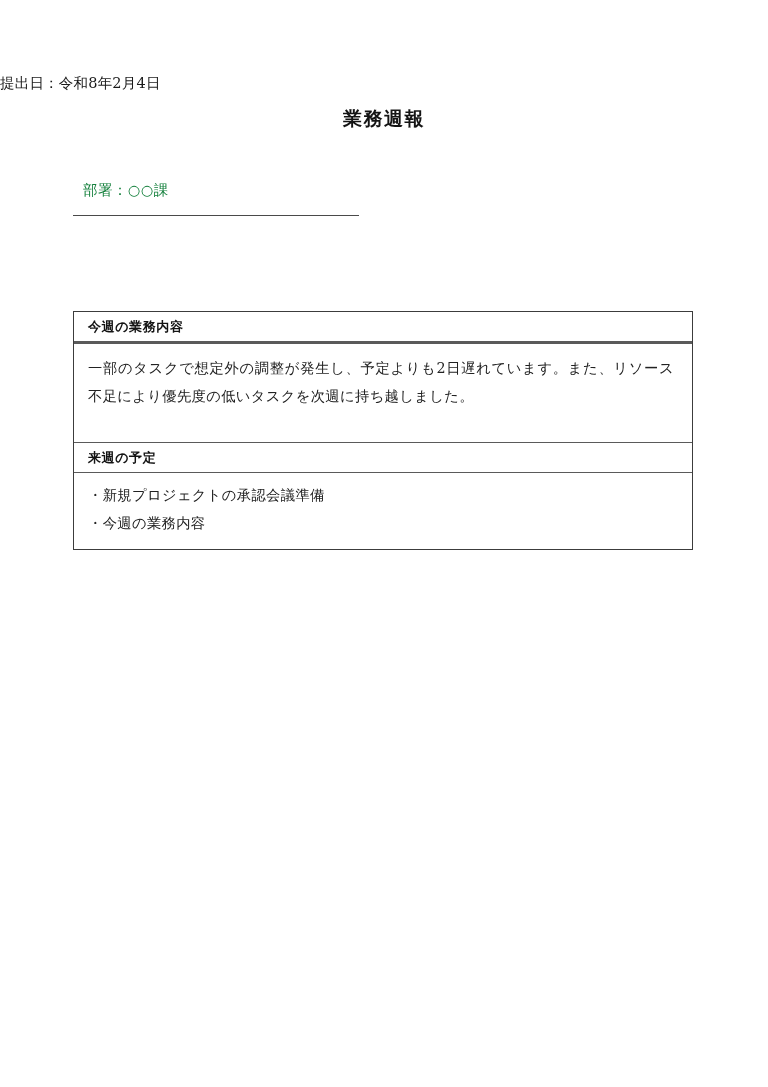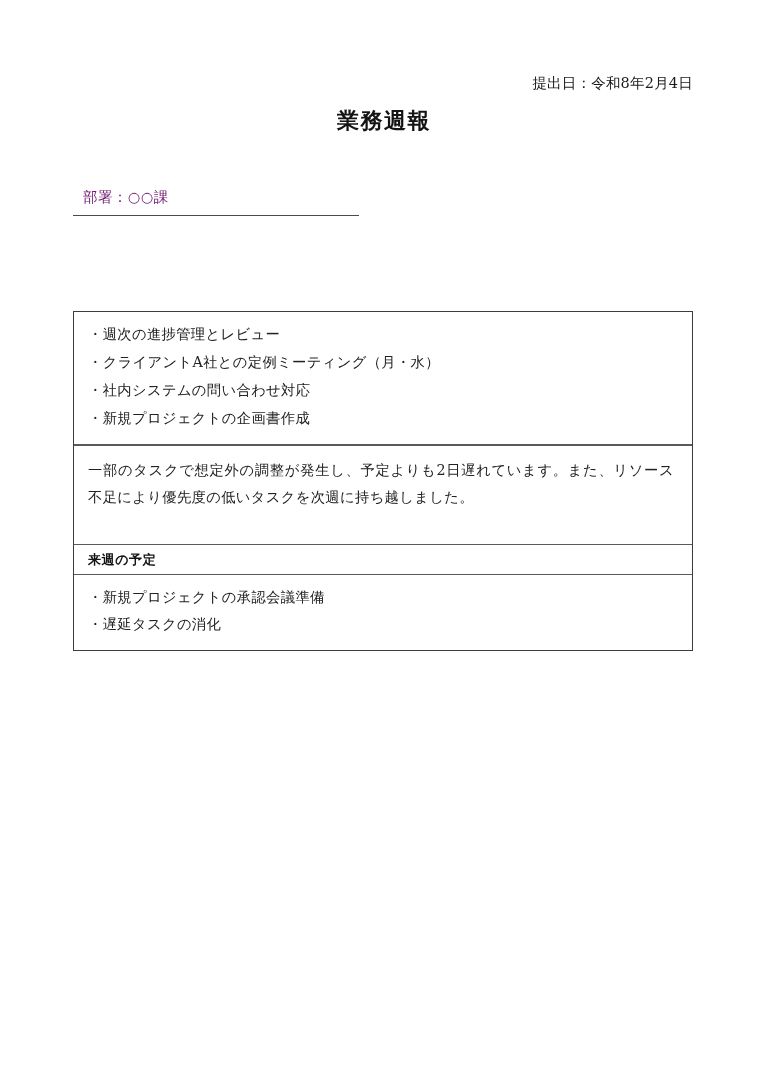--- a/index.html
+++ b/index.html
@@ -20,58 +20,58 @@
     inset: 0;
     background: #ffffff;
   }
 
   
   .submit-date {
     position: absolute;
     top: 74px;
     left: 0;
     width: 693px;
-    text-align: right;
+    text-align: left;
     font-size: 14.5px;
     letter-spacing: 0.2px;
     color: #1a1a1a;
   }
 
   
   .doc-title {
     position: absolute;
     top: 106px;
     left: 0;
     width: 768px;
     text-align: center;
-    font-size: 22px;
+    font-size: 19px;
     font-weight: bold;
     letter-spacing: 1.5px;
     color: #141414;
   }
 
   
   .fields {
     position: absolute;
     top: 172px;
     left: 73px;
     width: 286px;
   }
   .field {
     position: relative;
     height: 44px;
   }
   .field-text {
     position: absolute;
     left: 10px;
-    bottom: 9px;
+    bottom: 16px;
     font-size: 14.5px;
     letter-spacing: 0.4px;
     white-space: nowrap;
-    color: #701a75;
+    color: #15803d;
   }
   .field-rule {
     position: absolute;
     left: 0;
     right: 0;
     bottom: 0;
     height: 0;
     border-bottom: 1.2px solid #4a4a4a;
   }
 
@@ -140,41 +140,36 @@
       <span class="field-rule"></span>
     </div>
 
 
 
   </div>
 
   <div class="report-table">
 
     <div class="sec">
-      <div class="sec-body list">
-        <div class="bullet-row">・週次の進捗管理とレビュー</div>
-        <div class="bullet-row">・クライアントA社との定例ミーティング（月・水）</div>
-        <div class="bullet-row">・社内システムの問い合わせ対応</div>
-        <div class="bullet-row">・新規プロジェクトの企画書作成</div>
-      </div>
+      <div class="sec-head">今週の業務内容</div>
     </div>
 
     <div class="sec">
     </div>
 
     <div class="sec">
       <div class="sec-body body-h-120">
         <div class="para">一部のタスクで想定外の調整が発生し、予定よりも2日遅れています。また、リソース不足により優先度の低いタスクを次週に持ち越しました。</div>
       </div>
     </div>
 
     <div class="sec">
       <div class="sec-head">来週の予定</div>
       <div class="sec-body list">
         <div class="bullet-row">・新規プロジェクトの承認会議準備</div>
-        <div class="bullet-row">・遅延タスクの消化</div>
+        <div class="bullet-row">・今週の業務内容</div>
       </div>
     </div>
 
 
   </div>
 
 </div>
 
 </body></html>

